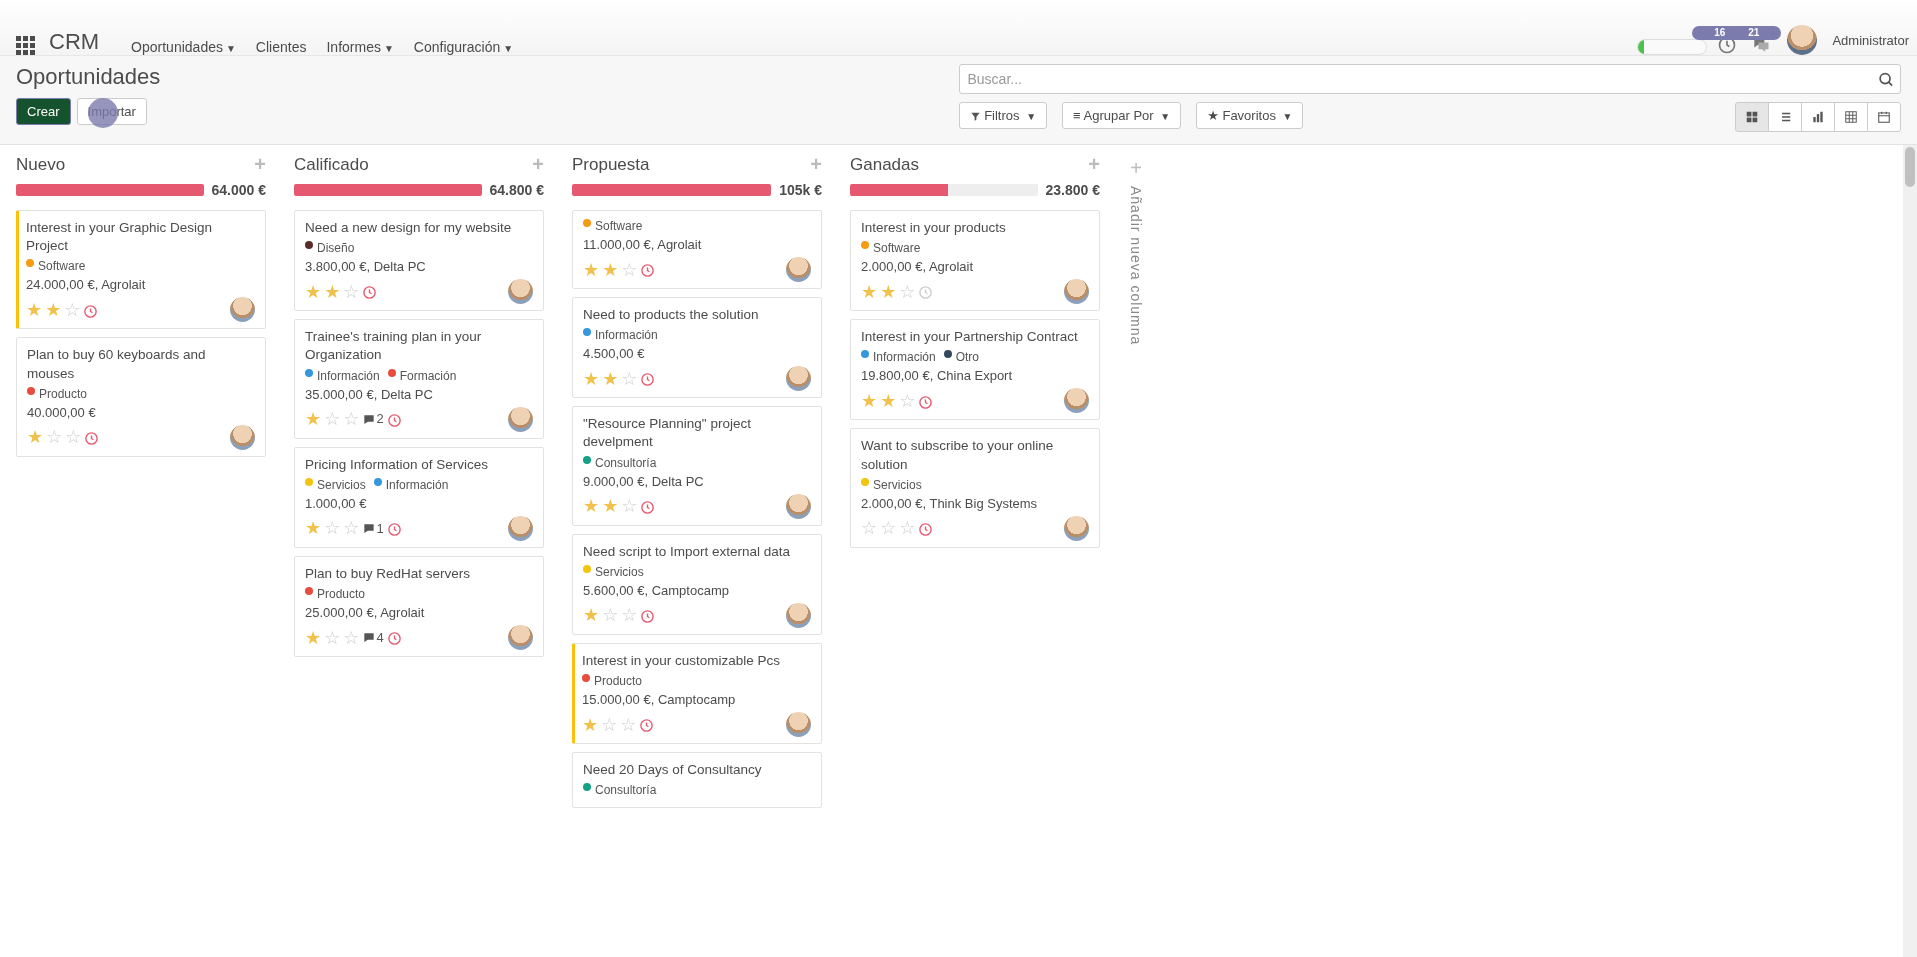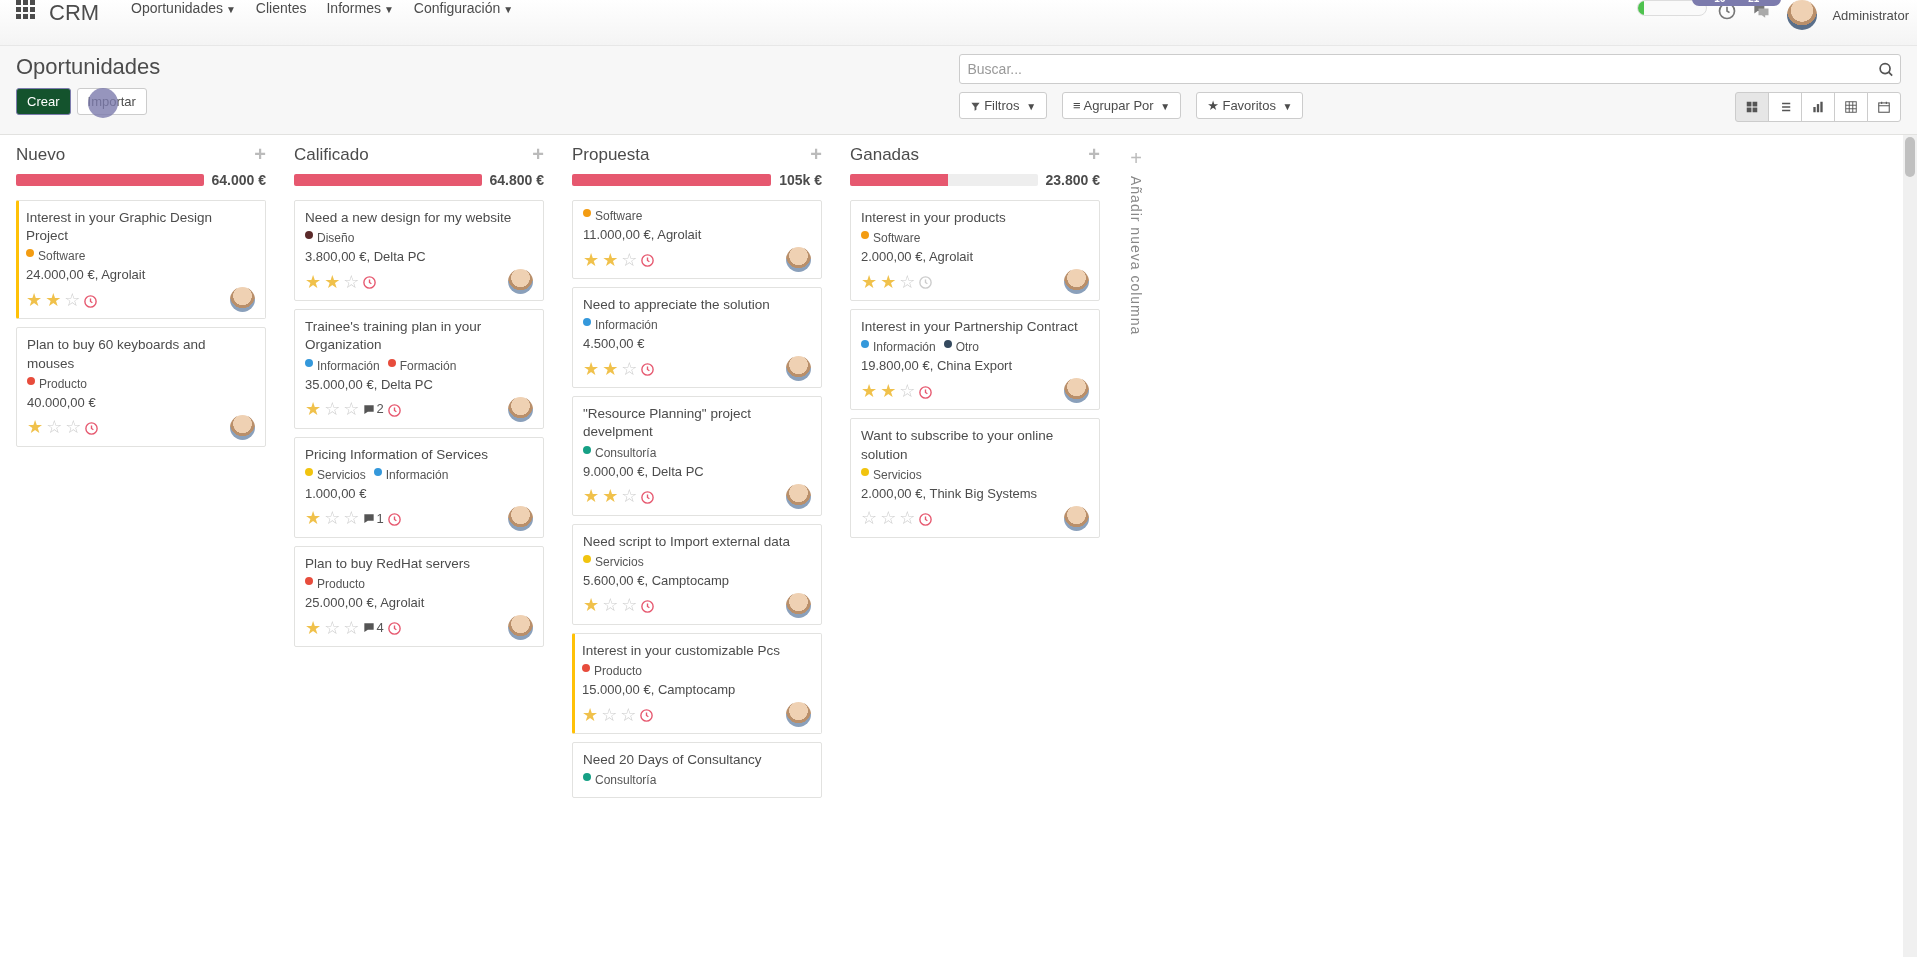--- a/index.html
+++ b/index.html
@@ -1,19 +1,19 @@
 <!DOCTYPE html>
 <html><head>
 <meta charset="utf-8">
 <style>
   * { box-sizing: border-box; margin: 0; padding: 0; }
   body { font-family: -apple-system, "Helvetica Neue", Helvetica, Arial, sans-serif; font-size: 13px; color: #4c4c4c; background: #fff; }
   
   
-  .navbar { display: flex; align-items: flex-start; height: 46px; border-bottom: 1px solid #e7e7e7; background: linear-gradient(to bottom, #fff, #f4f4f4); padding: 0 8px; }
+  .navbar { display: flex; align-items: flex-end; height: 56px; border-bottom: 1px solid #e7e7e7; background: linear-gradient(to bottom, #fff, #f4f4f4); padding: 0 8px; }
   .apps-icon { display: grid; grid-template-columns: repeat(3,5px); grid-template-rows: repeat(3,5px); gap: 2px; width: 19px; height: 19px; cursor: pointer; margin: 0 14px 0 8px; }
   .apps-icon span { background: #4c4c4c; }
   .brand { font-size: 22px; color: #4c4c4c; margin-right: 22px; cursor:pointer;}
   .nav-link { padding: 0 10px; color: #4c4c4c; cursor: pointer; font-size: 14px; }
   .nav-link .caret { font-size: 10px; margin-left: 3px; }
   .nav-spacer { flex: 1; }
   .progress-pill { width: 70px; height: 16px; border-radius: 8px; border: 1px solid #ddd; background: #fafafa; position: relative; margin-right: 10px; overflow:hidden;}
   .progress-pill-fill { position:absolute; left:0; top:0; bottom:0; width:8%; background:#4ec24e; }
   .systray { display:flex; align-items:center; gap:14px; margin-right:10px; }
   .systray-item { position:relative; color:#777; font-size:18px; cursor:pointer; }
@@ -381,21 +381,21 @@
 
           <span class="clock "><svg width="15" height="15" viewBox="0 0 24 24" fill="none" stroke="currentColor" stroke-width="2.2">
                   <circle cx="12" cy="12" r="9"></circle>
                   <path d="M12 7v5l3 2"></path>
                 </svg></span>
         </div>
         <div class="c-avatar"></div>
       </div>
         </div>
         <div class="card">
-          <div class="c-title">Need to appreciate the solution</div>
+          <div class="c-title">Need to products the solution</div>
           <div class="c-tags">
             <span class="c-tag"><span class="dot" style="background:#3498db"></span>Información</span>
           </div>
           <div class="c-amount">4.500,00 €</div>
       <div class="c-foot">
         <div class="stars">
           <span class="star on">★</span>
               <span class="star on">★</span>
               <span class="star off">☆</span>
 

